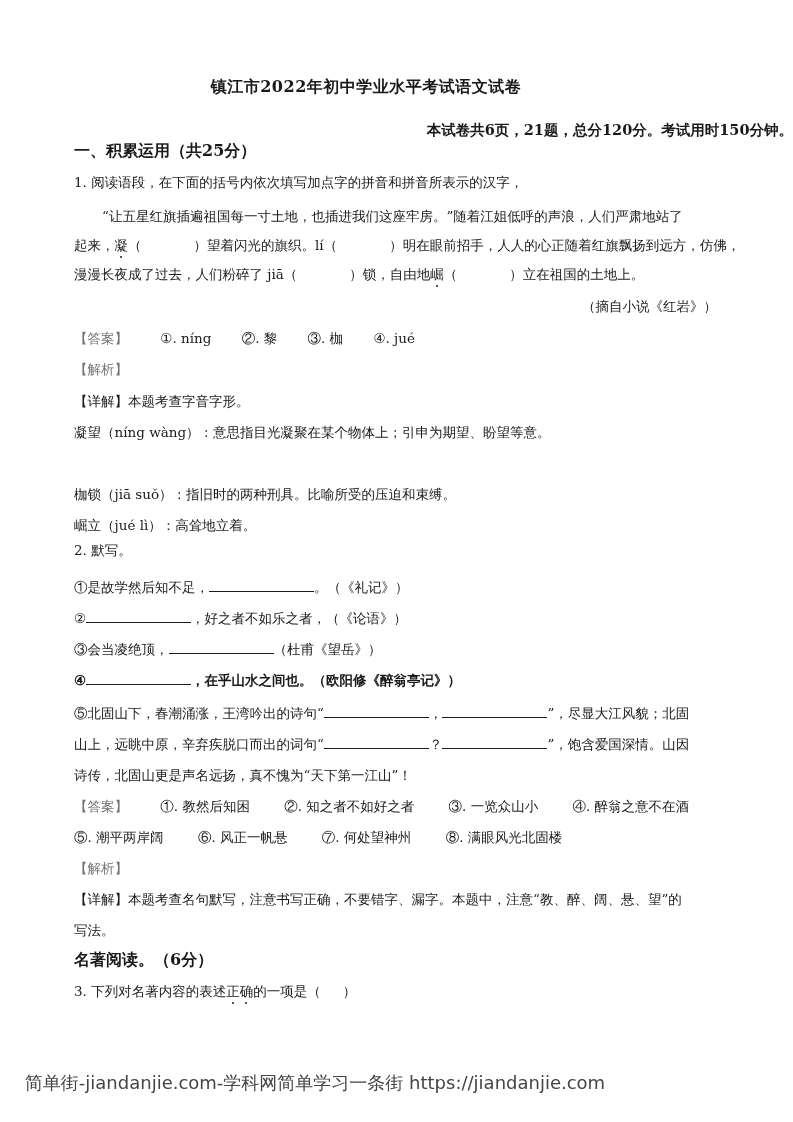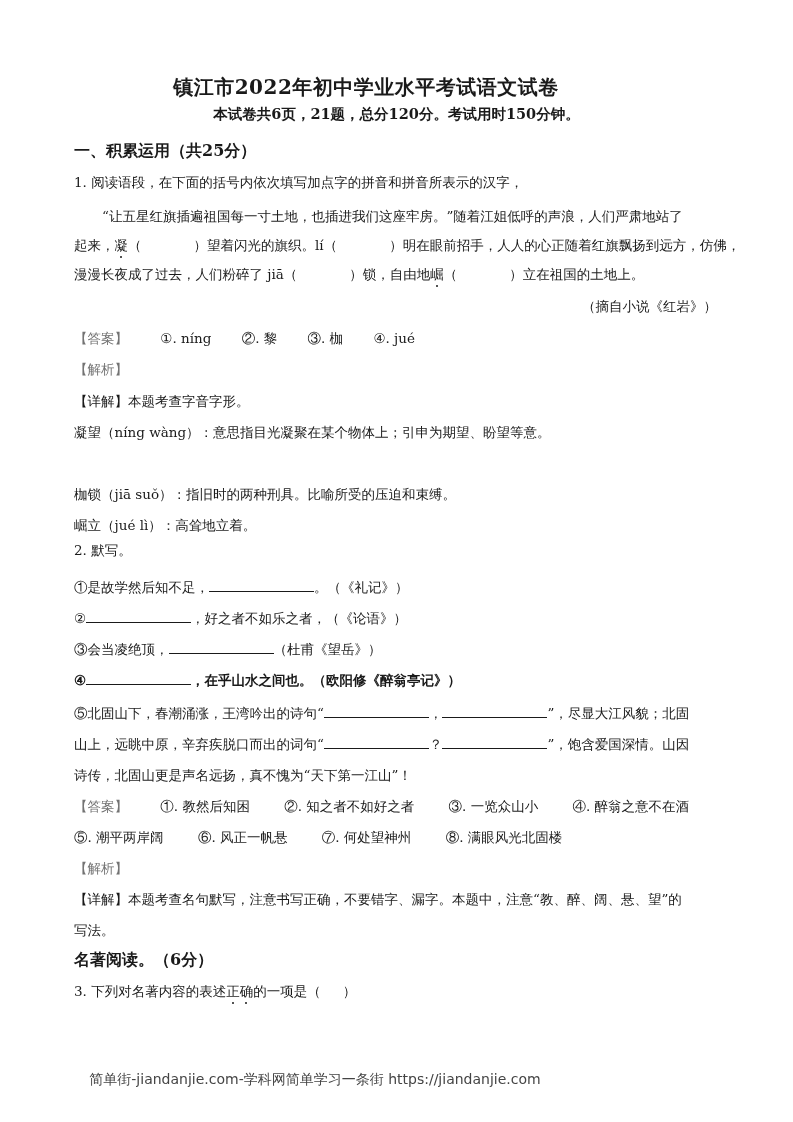--- a/index.html
+++ b/index.html
@@ -4,37 +4,37 @@
   <style>
     html, body { margin: 0; padding: 0; background: #ffffff; }
     body {
       width: 793px; height: 1122px; position: relative; overflow: hidden;
       font-family: "DejaVu Serif", "Liberation Serif", serif;
       color: #1a1a1a;
     }
     .page { position: absolute; left: 0; top: 0; width: 793px; height: 1122px; }
     .line { position: absolute; left: 74px; white-space: nowrap; font-size: 13.5px; line-height: 18px; }
     .title { position: absolute; top: 74px; left: 0; width: 732px; text-align: center;
-      font-size: 20px; font-weight: bold; line-height: 26px; letter-spacing: 0.5px; }
-    .subtitle { position: absolute; top: 104px; left: 0; width: 793px; text-align: center;
+      font-size: 16px; font-weight: bold; line-height: 26px; letter-spacing: 0.5px; }
+    .subtitle { position: absolute; top: 120px; left: 0; width: 793px; text-align: right;
       font-size: 14.5px; font-weight: bold; line-height: 20px; }
     .section { font-size: 16px; font-weight: bold; }
     .indent { left: 102px; }
     .blue { color: #737373; }
     .right { left: auto; right: 76px; }
     .opt { display: inline-block; margin-right: 26px; }
     .opt2 { display: inline-block; margin-right: 30px; }
     .blank { display: inline-block; border-bottom: 1px solid #1a1a1a; height: 13px; vertical-align: baseline; }
     .b105 { width: 105px; }
     .paren { display: inline-block; width: 52px; }
     .dot { position: relative; }
     .dot::after { content: ""; position: absolute; left: 50%; bottom: -5px; width: 2px; height: 2px;
       background: #1a1a1a; border-radius: 50%; transform: translateX(-50%); }
     .footer { position: absolute; top: 1071px; left: 0; width: 630px; text-align: center;
-      font-family: "DejaVu Sans", "Liberation Sans", sans-serif; font-size: 14px; color: #444444; }
+      font-family: "DejaVu Sans", "Liberation Sans", sans-serif; font-size: 18px; color: #444444; }
   </style>
 </head>
 <body>
 
 <div class="page">
 
   <div class="title">镇江市2022年初中学业水平考试语文试卷</div>
   <div class="subtitle">本试卷共6页，21题，总分120分。考试用时150分钟。</div>
 
   <div class="line section" style="top:142px;">一、积累运用（共25分）</div>

